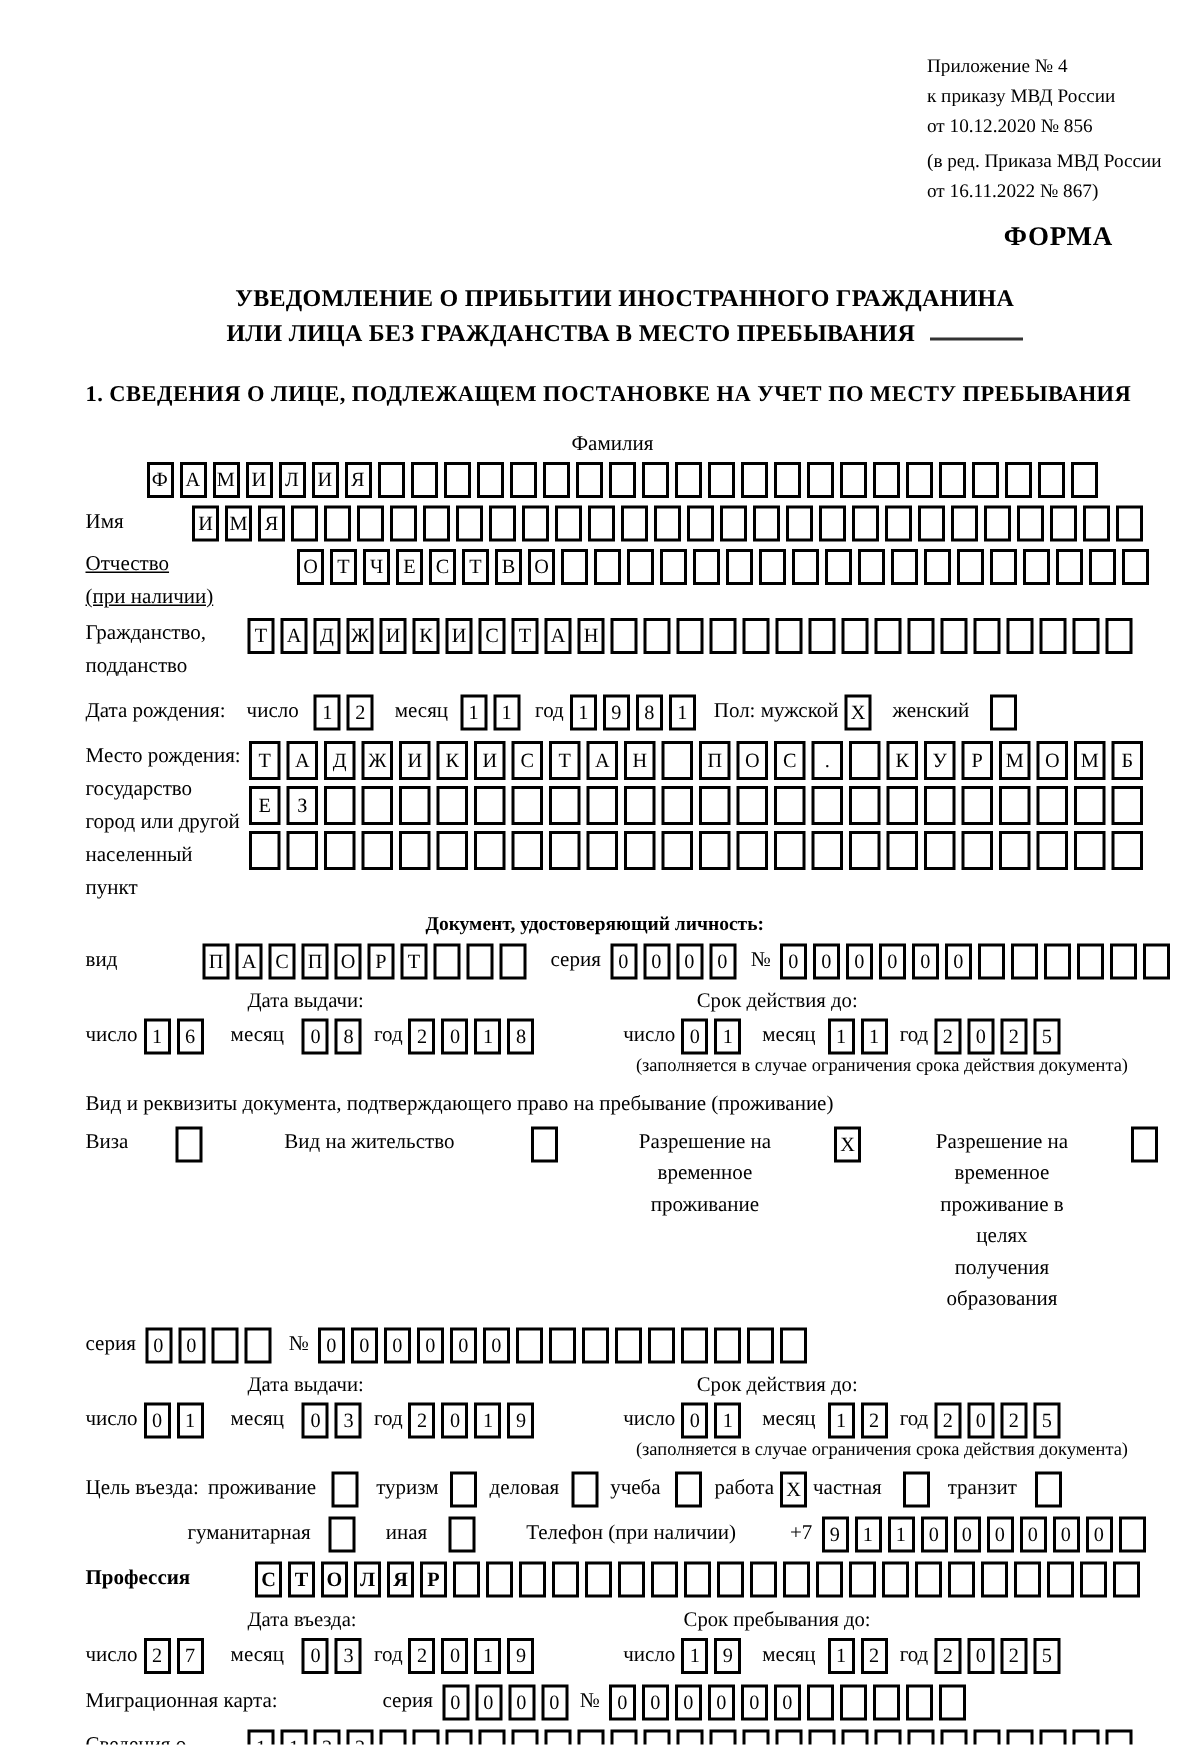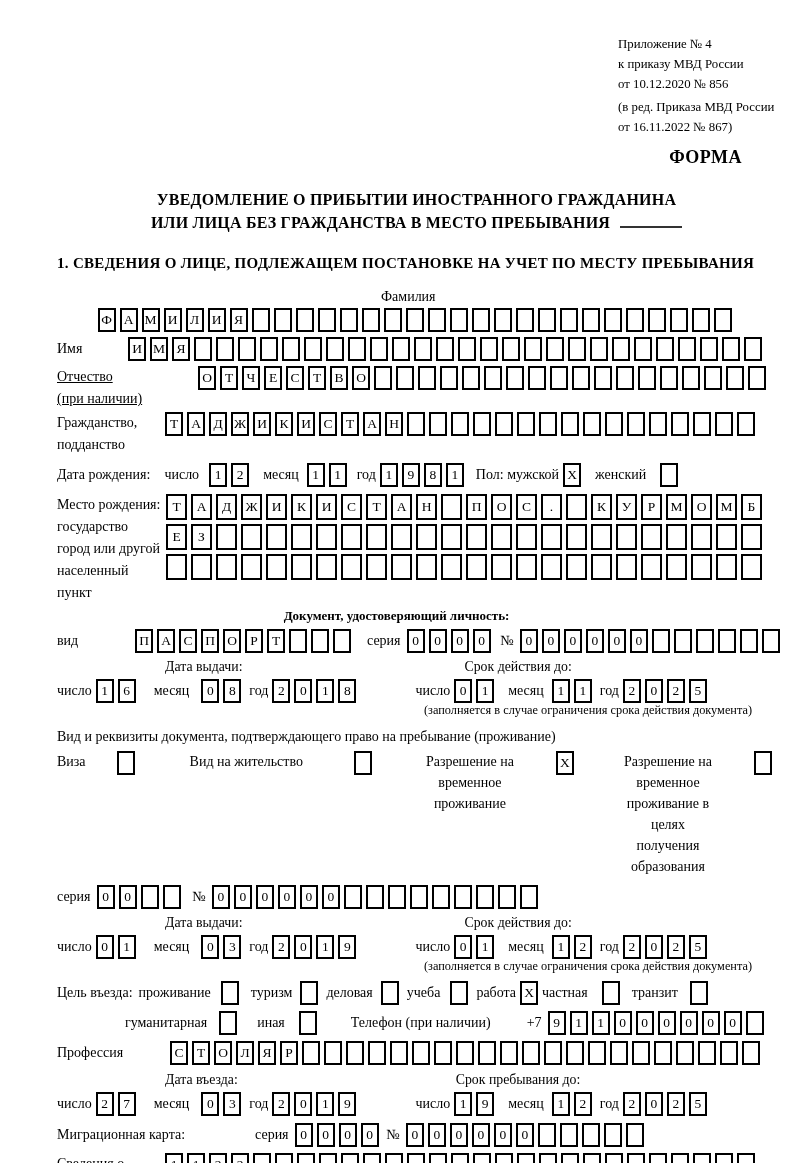--- a/index.html
+++ b/index.html
@@ -565,21 +565,21 @@
         <span class="box">0</span>
         <span class="box">0</span>
         <span class="box">0</span>
         <span class="box">0</span>
         <span class="box">0</span>
         <span class="box">0</span>
         <span class="box"></span>
       </span>
   </div>
 
-  <div class="row" style="margin-bottom:4px;">
+  <div class="row" style="margin-bottom:4px;font-weight:bold;">
     <span class="lbl w113">Профессия</span>
     <span class="boxes">
         <span class="box">С</span>
         <span class="box">Т</span>
         <span class="box">О</span>
         <span class="box">Л</span>
         <span class="box">Я</span>
         <span class="box">Р</span>
         <span class="box"></span>
         <span class="box"></span>

